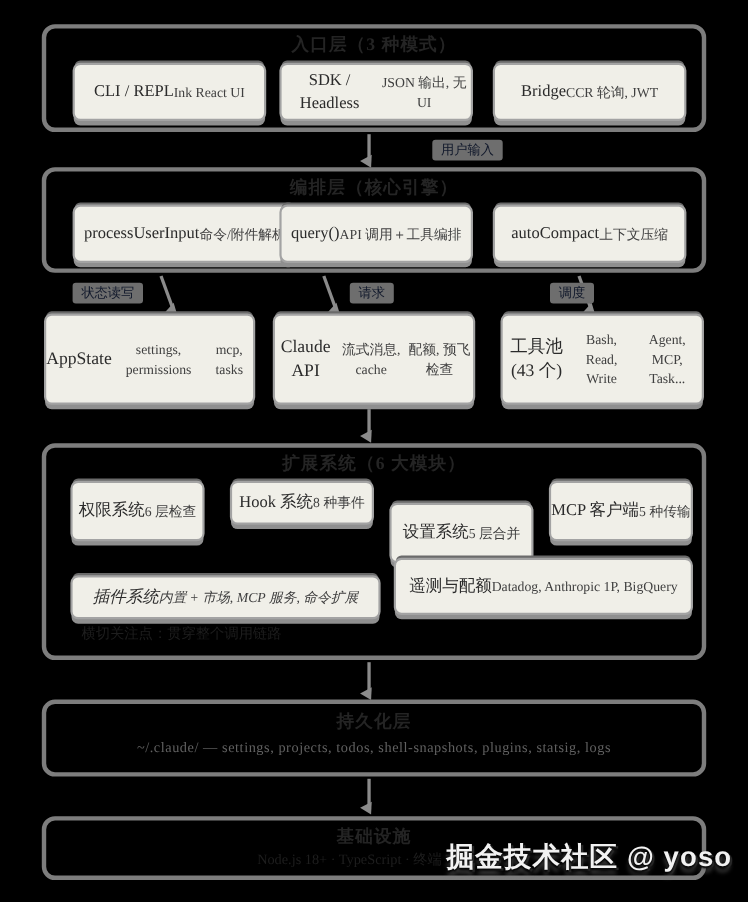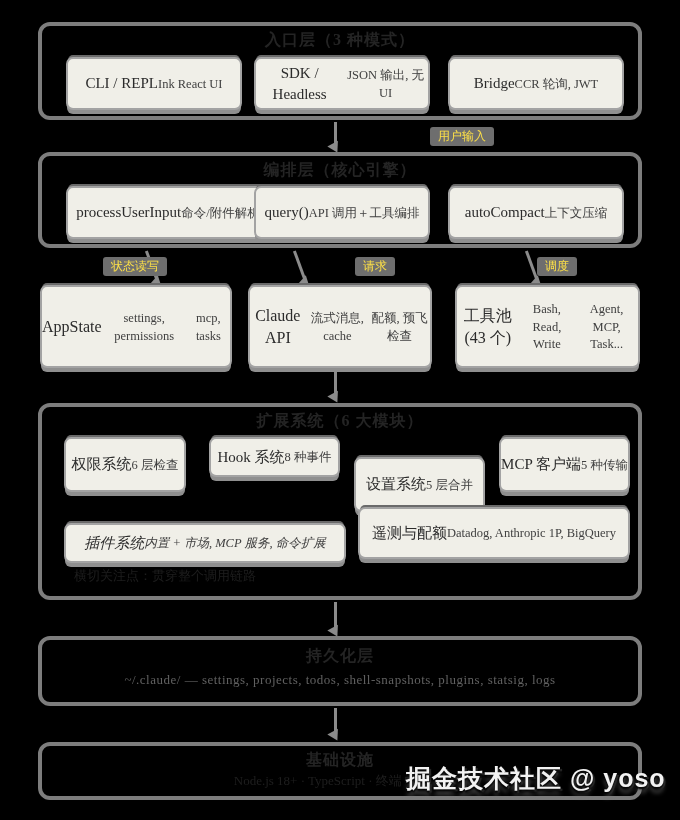--- a/index.html
+++ b/index.html
@@ -12,22 +12,22 @@
         box-shadow:0 5px 0 -1px #8f8f8f,0 -4px 0 -2px #6a6a6a;
         display:flex;flex-direction:row;justify-content:center;align-items:center;text-align:center;}
   .card-title{font-size:15px;color:#2b2b2b;line-height:1.35;}
   .card-title.big{font-size:16px;}
   .card-sub{font-size:12.5px;color:#404040;line-height:1.4;margin-top:2px;}
   .arrow-v{position:absolute;width:3px;background:#8b8b8b;}
   .arrow-head{position:absolute;left:-5px;bottom:-9px;width:0;height:0;
               border-left:6px solid transparent;border-right:6px solid transparent;
               border-top:10px solid #8b8b8b;transform:rotate(-28deg);}
   .tilt{transform:rotate(-20deg);}
-  .edge-badge{position:absolute;background:#6e6e6e;color:#fde047;font-size:12px;padding:2px 8px;
-              border-radius:3px;line-height:1.25;white-space:nowrap;margin-left:37px;}
+  .edge-badge{position:absolute;background:#6e6e6e;color:#0f172a;font-size:12px;padding:2px 8px;
+              border-radius:3px;line-height:1.25;white-space:nowrap;}
   .gray-line{position:absolute;text-align:center;font-size:13px;color:#616161;letter-spacing:.5px;white-space:nowrap;}
   .footnote{position:absolute;font-size:13px;color:#1e1e1e;white-space:nowrap;}
   .watermark{position:absolute;left:406px;top:762px;font-family:"Liberation Sans","DejaVu Sans",sans-serif;
              font-weight:bold;font-size:25px;color:#f2f2f2;letter-spacing:1px;white-space:nowrap;
              text-shadow:0 2px 2px #000,2px 2px 1px rgba(50,50,50,.95),0 6px 4px rgba(120,120,120,.55);}
 </style>
 </head>
 <body>
 
 <div class="canvas">

